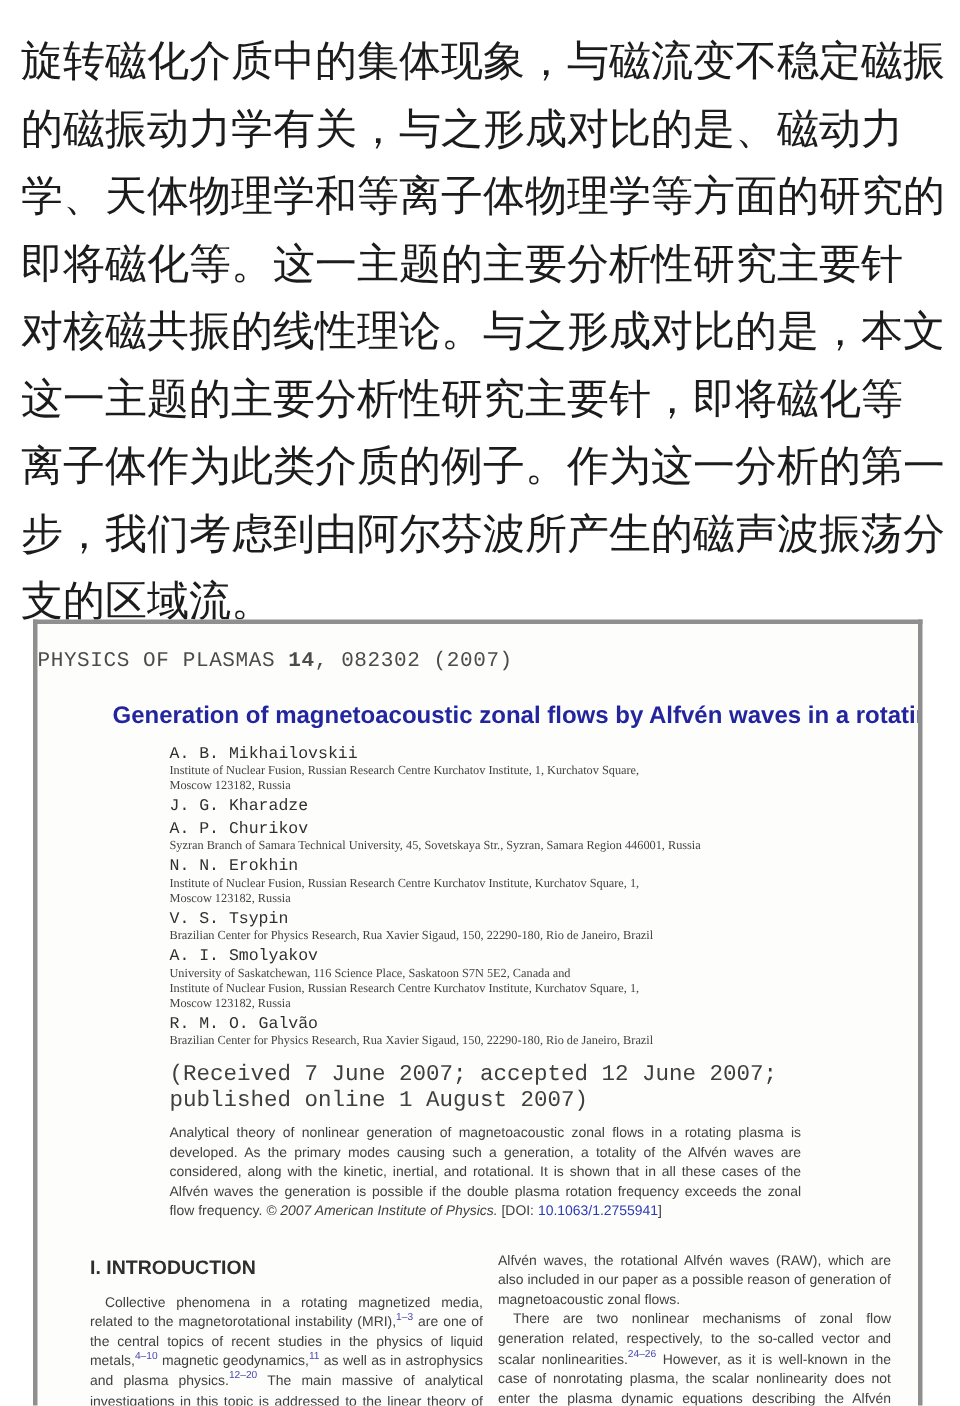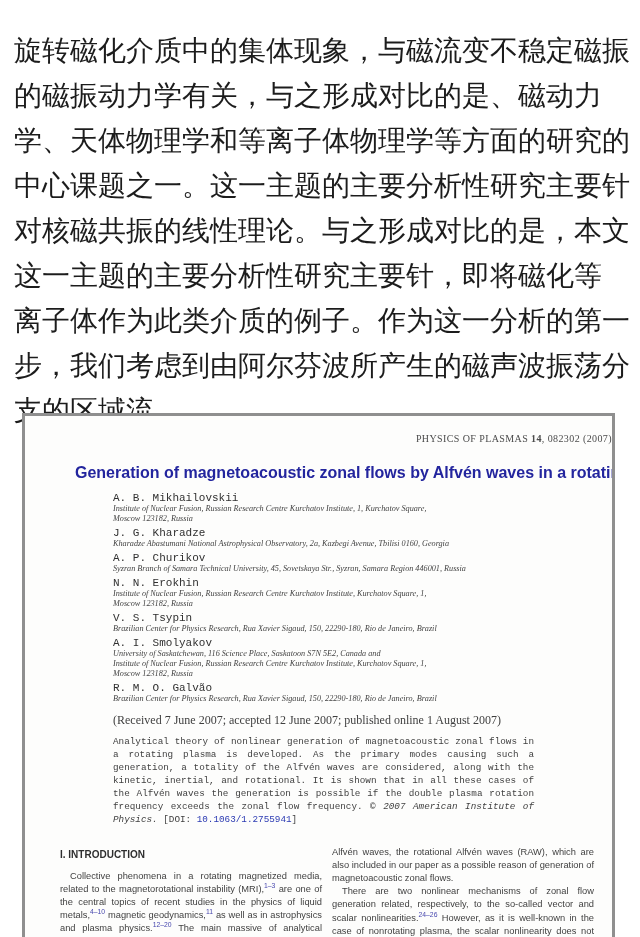--- a/index.html
+++ b/index.html
@@ -3,89 +3,89 @@
 <meta charset="utf-8">
 <style>
   html,body{margin:0;padding:0;}
   body{
     width:640px;height:937px;overflow:hidden;position:relative;
     background:#ffffff;
     font-family:"Liberation Sans","DejaVu Sans",sans-serif;
   }
 
   
-  .cn-block{position:absolute;top:28px;left:14px;right:10px;}
+  .cn-block{position:absolute;top:18px;left:14px;right:10px;}
   .cn-line{
     font-size:28px;line-height:45px;color:#1c1c1c;
     white-space:nowrap;letter-spacing:0px;
     font-family:"Liberation Sans","DejaVu Sans",sans-serif;
   }
 
   
   .paper-frame{
     position:absolute;left:22px;top:413px;width:593px;height:560px;
     box-sizing:border-box;border:3px solid #8f8f8f;border-bottom:none;
     background:#fdfdfc;color:#3f3f3f;overflow:hidden;
   }
   .journal-header{
-    margin-top:17px;text-align:right;
-    font-family:Liberation Serif, serif;
-    font-size:10px;letter-spacing:.4px;color:#4b4b4b;
+    margin-top:17px;text-align:left;
+    font-family:Liberation Mono, monospace;
+    font-size:14px;letter-spacing:.4px;color:#4b4b4b;
   }
   .journal-header b{font-weight:bold;}
   .paper-title{
     margin:20px 38px 0 50px;
     font-weight:bold;font-size:16px;line-height:17.5px;color:#23259e;
   }
   .paper-title div{white-space:nowrap;}
 
   .authors{margin:11px 40px 0 88px;}
   .author{margin-bottom:4px;}
   .author-name{font-size:11px;line-height:11px;color:#303030;font-family:Liberation Mono, monospace;}
   .aff-line{
     font-family:"Liberation Serif","DejaVu Serif",serif;
-    font-style:italic;font-size:8.2px;line-height:10px;color:#434343;
+    font-size:8.2px;line-height:10px;color:#434343;
     white-space:nowrap;
   }
 
   .received{
     margin:9px 14px 0 88px;
-    font-family:Liberation Serif, serif;
-    font-size:12px;color:#3f3f3f;
+    font-family:Liberation Mono, monospace;
+    font-size:15px;color:#3f3f3f;
   }
   .abstract{
     margin:7px 78px 0 88px;
-    font-family:Liberation Mono, monospace;
+    font-family:Liberation Sans, sans-serif;
     font-size:9.3px;line-height:13px;text-align:justify;color:#3f3f3f;
   }
   .abstract i{font-style:italic;}
   .doi-link{color:#2b3ab2;text-decoration:none;cursor:pointer;}
 
   .columns{display:flex;gap:10px;margin:20px 11px 0 35px;}
   .col{width:262px;}
   .intro-heading{
-    margin:3px 0 10px 0;font-size:10px;font-weight:bold;color:#2e2e2e;
+    margin:3px 0 10px 0;font-size:13px;font-weight:bold;color:#2e2e2e;
     font-family:"Liberation Sans","DejaVu Sans",sans-serif;
   }
   .col p{
     margin:0;
     font-family:Liberation Sans, sans-serif;
     font-size:9.3px;line-height:13.2px;text-align:justify;color:#3f3f3f;
   }
   .indent{text-indent:10px;}
   sup.cite{color:#4747ae;font-size:6.8px;line-height:0;cursor:pointer;}
 </style>
 </head>
 <body>
 
 <div class="cn-block">
   <div class="cn-line">旋转磁化介质中的集体现象，与磁流变不稳定磁振</div>
   <div class="cn-line">的磁振动力学有关，与之形成对比的是、磁动力</div>
   <div class="cn-line">学、天体物理学和等离子体物理学等方面的研究的</div>
-  <div class="cn-line">中心课题之一。这一主题的主要分析性研究主要针</div>
+  <div class="cn-line">即将磁化等。这一主题的主要分析性研究主要针</div>
   <div class="cn-line">对核磁共振的线性理论。与之形成对比的是，本文</div>
   <div class="cn-line">这一主题的主要分析性研究主要针，即将磁化等</div>
   <div class="cn-line">离子体作为此类介质的例子。作为这一分析的第一</div>
   <div class="cn-line">步，我们考虑到由阿尔芬波所产生的磁声波振荡分</div>
   <div class="cn-line">支的区域流。</div>
 </div>
 
 <div class="paper-frame">
 
   <div class="journal-header"><span>PHYSICS OF PLASMAS </span><b>14</b><span>, 082302 (2007)</span></div>
@@ -95,21 +95,20 @@
   </div>
 
   <div class="authors">
     <div class="author">
       <div class="author-name">A. B. Mikhailovskii</div>
       <div class="aff-line">Institute of Nuclear Fusion, Russian Research Centre Kurchatov Institute, 1, Kurchatov Square,</div>
       <div class="aff-line">Moscow 123182, Russia</div>
     </div>
     <div class="author">
       <div class="author-name">J. G. Kharadze</div>
-      <div class="aff-line">Kharadze Abastumani National Astrophysical Observatory, 2a, Kazbegi Avenue, Tbilisi 0160, Georgia</div>
     </div>
     <div class="author">
       <div class="author-name">A. P. Churikov</div>
       <div class="aff-line">Syzran Branch of Samara Technical University, 45, Sovetskaya Str., Syzran, Samara Region 446001, Russia</div>
     </div>
     <div class="author">
       <div class="author-name">N. N. Erokhin</div>
       <div class="aff-line">Institute of Nuclear Fusion, Russian Research Centre Kurchatov Institute, Kurchatov Square, 1,</div>
       <div class="aff-line">Moscow 123182, Russia</div>
     </div>

